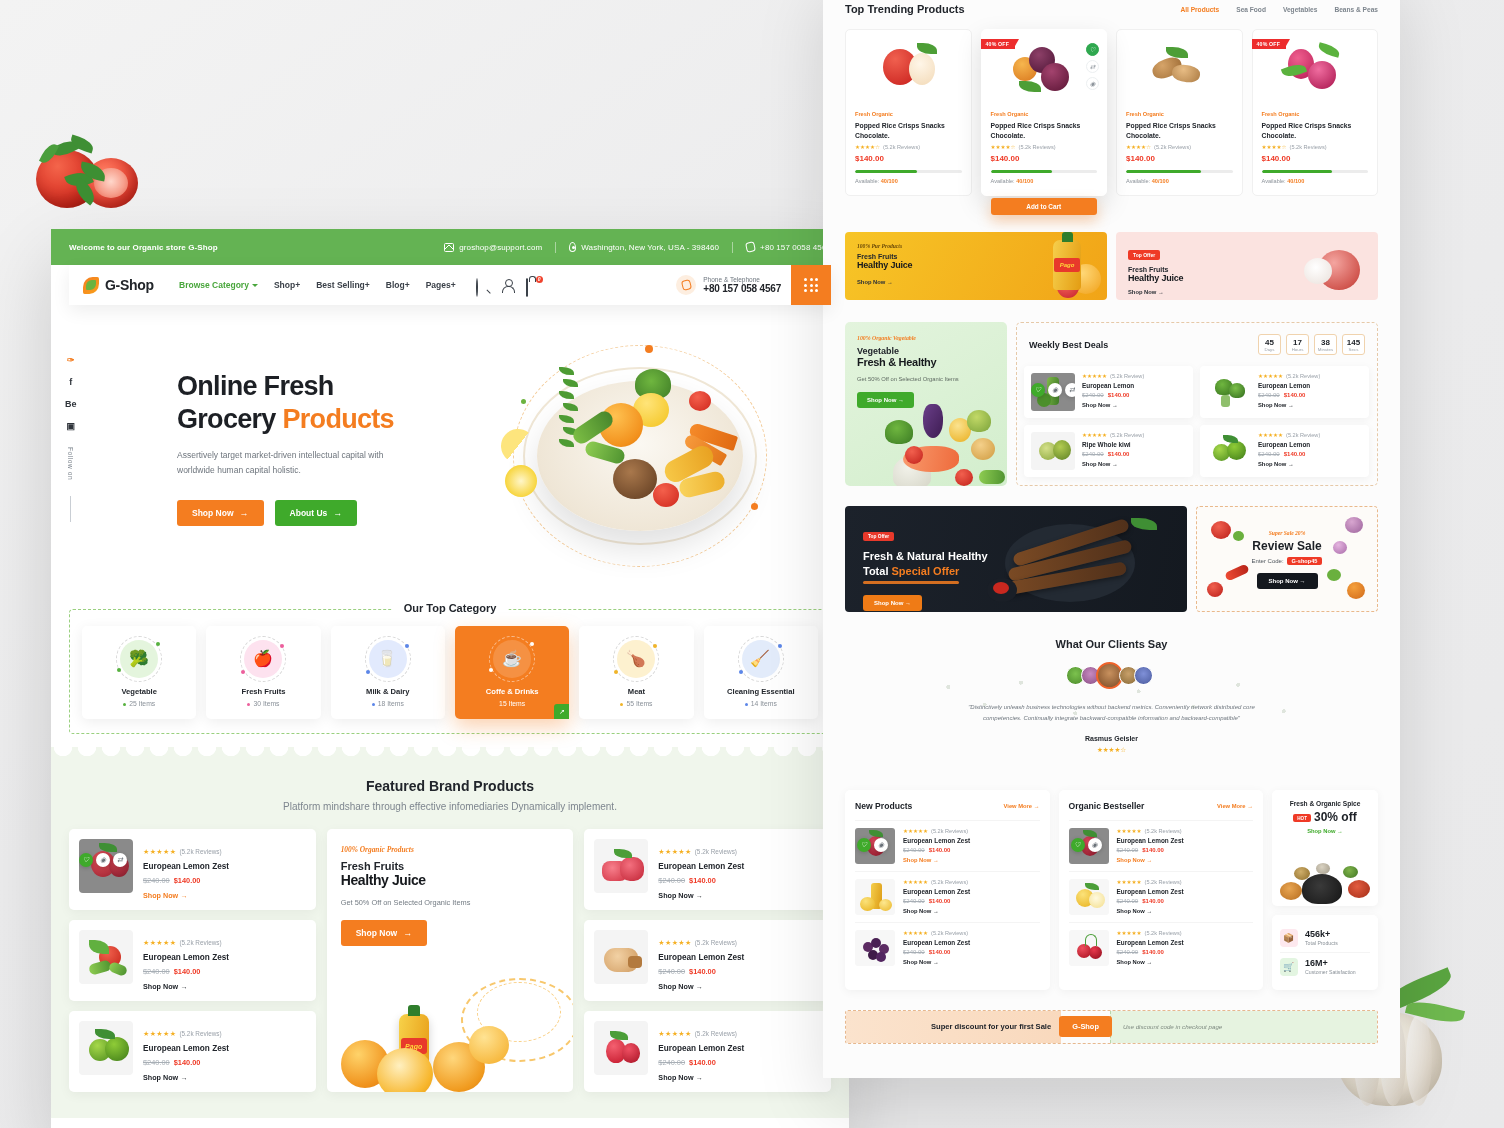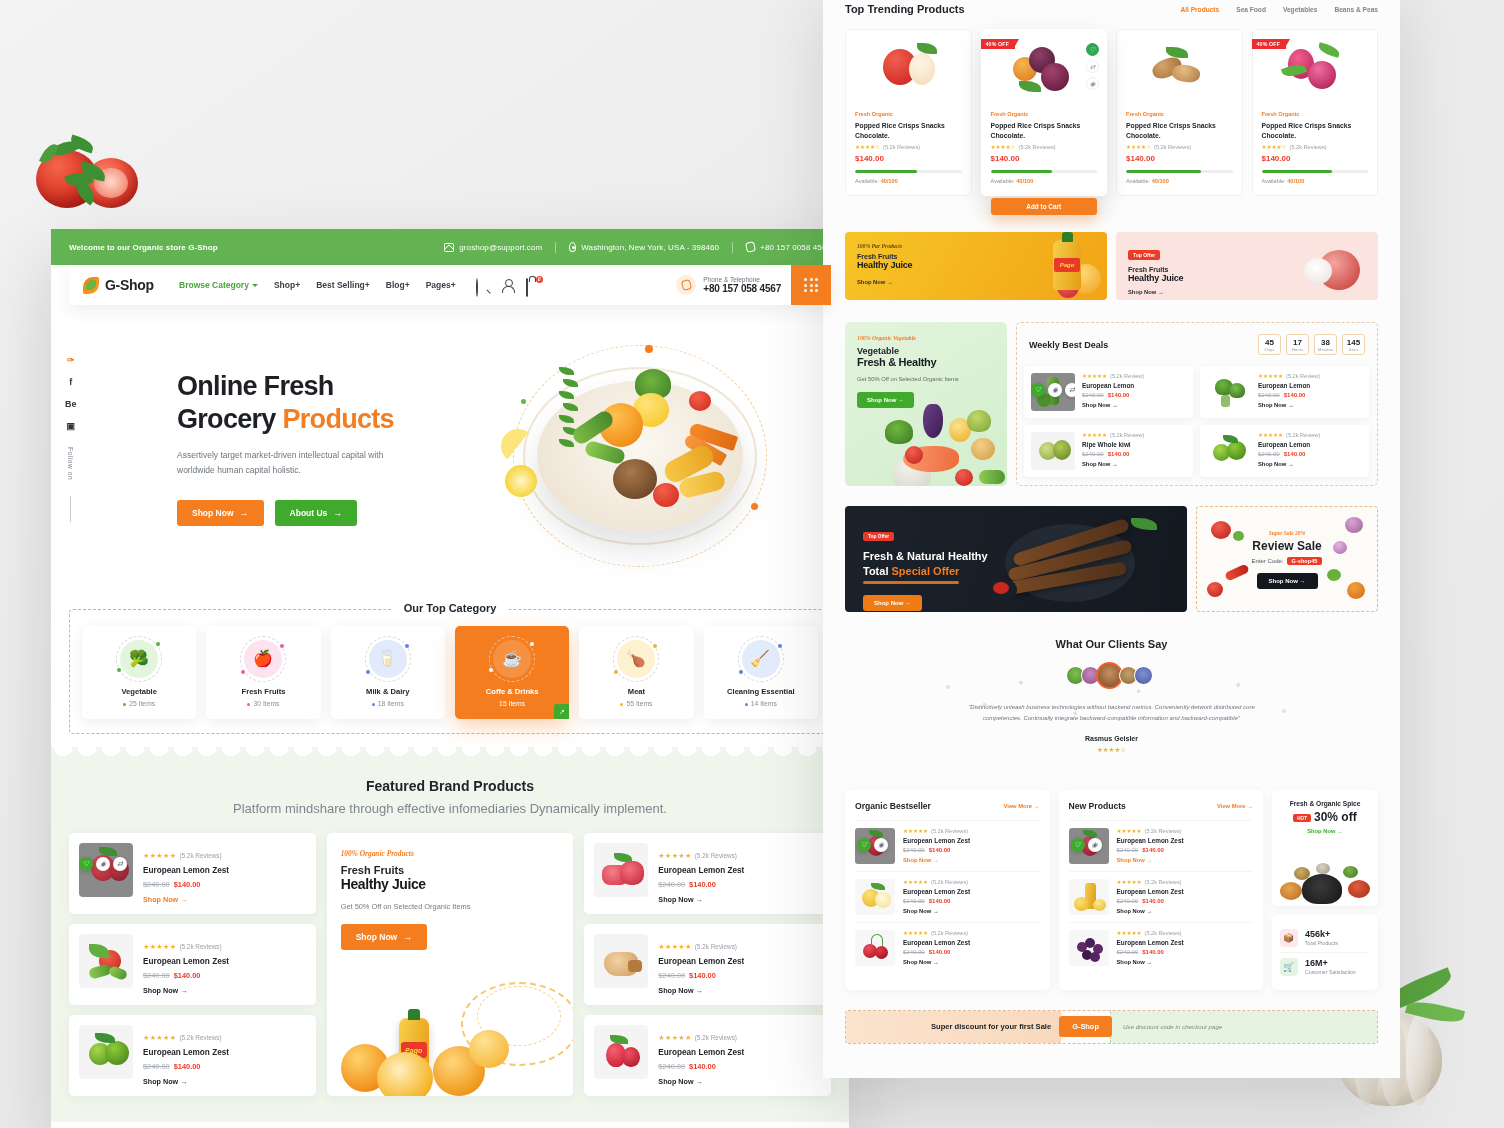--- a/index.html
+++ b/index.html
@@ -179,21 +179,21 @@
   .cat-corner{position:absolute;right:0;bottom:0;width:15px;height:15px;background:#3faa2b;display:flex;align-items:center;justify-content:center;color:#fff;font-size:7px;border-radius:3px 0 0 0;}
   .glyph{font-size:16px;line-height:1;}
 
   
   .feat-band{background:#f0f6ec;padding:22px 18px 26px;margin-top:22px;position:relative;}
   .feat-band:before{content:"";position:absolute;left:0;right:0;top:-9px;height:12px;background:#f0f6ec;
     -webkit-mask-image:radial-gradient(circle 9px at 12px 0,transparent 9px,#000 9.5px);
     mask-image:radial-gradient(circle 9px at 12px 0,transparent 9px,#000 9.5px);
     -webkit-mask-size:24px 12px;mask-size:24px 12px;}
   .feat-title{text-align:center;font-size:14px;font-weight:800;color:#21252b;}
-  .feat-sub{text-align:center;font-size:13px;color:#7e868f;margin-top:7px;}
+  .feat-sub{text-align:center;font-size:10px;color:#7e868f;margin-top:7px;}
   .feat-grid{display:flex;gap:11px;margin-top:17px;}
   .feat-col{flex:1;display:flex;flex-direction:column;gap:10px;}
   .pcard{background:#fff;border-radius:5px;padding:10px;display:flex;gap:10px;box-shadow:0 3px 12px rgba(0,0,0,.05);}
   .pthumb{width:54px;height:54px;border-radius:4px;flex:none;position:relative;overflow:hidden;display:flex;align-items:center;justify-content:center;}
   .pinfo{flex:1;padding-top:1px;}
   .stars{color:#f5b024;font-size:7px;letter-spacing:.4px;}
   .rev{color:#9aa1a9;font-size:6.4px;margin-left:3px;}
   .pname{font-size:8.2px;font-weight:800;color:#22262c;margin-top:4px;}
   .pprice{margin-top:5px;font-size:7.4px;}
   .old{color:#a8afb6;text-decoration:line-through;}
@@ -1002,108 +1002,108 @@
         </div>
         <div class="quote">"Distinctively unleash business technologies without backend metrics. Conveniently network distributed core competencies. Continually integrate backward-compatible information and backward-compatible"</div>
         <div class="qname">Rasmus Geisler</div>
         <div class="qstars">★★★★☆</div>
       </div>
 
       <div class="lists-row">
 
         <div class="list-col">
           <div class="lc-head">
-            <div class="lc-title">Organic Bestseller</div>
+            <div class="lc-title">New Products</div>
             <div class="lc-more">View More  →</div>
           </div>
           <div class="lrow">
             <div class="lthumb" style="background:#8a8a8a">
               <span style="position:absolute;left:12px;top:8px;width:18px;height:20px;border-radius:50%;background:radial-gradient(circle at 38% 30%,#d8475a,#8a1528)"></span>
               <span style="position:absolute;left:14px;top:2px;width:14px;height:7px;background:#3f8f34;border-radius:0 70% 0 70%"></span>
               <span class="hov-icons" style="top:10px;left:2px">
                   <i class="hv green">♡</i>
                   <i class="hv">◉</i>
                 </span>
             </div>
             <div>
               <div class="tp-stars" style="margin-top:0"><span>★★★★★</span><span class="r">(5.2k Reviews)</span></div>
               <div class="dname">European Lemon Zest</div>
               <div class="dprice"><span class="old">$240.00</span><span class="new">$140.00</span></div>
               <div class="dshop" style="color:#f47d20">Shop Now  →</div>
             </div>
           </div>
           <div class="lrow">
             <div class="lthumb" style="background:#f7f7f7">
-              <span style="position:absolute;left:7px;top:10px;width:18px;height:18px;border-radius:50%;background:radial-gradient(circle at 38% 30%,#fbe27a,#e8b01a)"></span>
-              <span style="position:absolute;left:20px;top:13px;width:16px;height:16px;border-radius:50%;background:radial-gradient(circle at 44% 38%,#fffae0,#f3dd8a)"></span>
-              <span style="position:absolute;left:16px;top:4px;width:14px;height:7px;background:#4b9e38;border-radius:0 70% 0 70%"></span>
+              <span style="position:absolute;left:16px;top:4px;width:11px;height:26px;border-radius:3px;background:linear-gradient(100deg,#f5cf4c,#dc9a14)"></span>
+              <span style="position:absolute;left:5px;top:18px;width:15px;height:14px;border-radius:50%;background:radial-gradient(circle at 38% 30%,#fbe27a,#e8b01a)"></span>
+              <span style="position:absolute;left:24px;top:20px;width:13px;height:12px;border-radius:50%;background:radial-gradient(circle at 38% 30%,#fde88f,#eab628)"></span>
             </div>
             <div>
               <div class="tp-stars" style="margin-top:0"><span>★★★★★</span><span class="r">(5.2k Reviews)</span></div>
               <div class="dname">European Lemon Zest</div>
               <div class="dprice"><span class="old">$240.00</span><span class="new">$140.00</span></div>
               <div class="dshop">Shop Now  →</div>
             </div>
           </div>
           <div class="lrow">
             <div class="lthumb" style="background:#f7f7f7">
-              <span style="position:absolute;left:8px;top:14px;width:14px;height:14px;border-radius:50%;background:radial-gradient(circle at 38% 30%,#ef4f5e,#a8101f)"></span>
-              <span style="position:absolute;left:20px;top:16px;width:13px;height:13px;border-radius:50%;background:radial-gradient(circle at 38% 30%,#e8394c,#8d0c1a)"></span>
-              <span style="position:absolute;left:16px;top:4px;width:12px;height:12px;border:1px solid #4b9e38;border-bottom:none;border-radius:6px 6px 0 0"></span>
+              <span style="position:absolute;left:8px;top:12px;width:10px;height:10px;border-radius:50%;background:#5c2b63"></span>
+              <span style="position:absolute;left:16px;top:8px;width:10px;height:10px;border-radius:50%;background:#4a2154"></span>
+              <span style="position:absolute;left:24px;top:14px;width:10px;height:10px;border-radius:50%;background:#5c2b63"></span>
+              <span style="position:absolute;left:13px;top:20px;width:10px;height:10px;border-radius:50%;background:#3f1b49"></span>
+              <span style="position:absolute;left:21px;top:22px;width:10px;height:10px;border-radius:50%;background:#522560"></span>
             </div>
             <div>
               <div class="tp-stars" style="margin-top:0"><span>★★★★★</span><span class="r">(5.2k Reviews)</span></div>
               <div class="dname">European Lemon Zest</div>
               <div class="dprice"><span class="old">$240.00</span><span class="new">$140.00</span></div>
               <div class="dshop">Shop Now  →</div>
             </div>
           </div>
         </div>
 
         <div class="list-col">
           <div class="lc-head">
-            <div class="lc-title">New Products</div>
+            <div class="lc-title">Organic Bestseller</div>
             <div class="lc-more">View More  →</div>
           </div>
           <div class="lrow">
             <div class="lthumb" style="background:#8a8a8a">
               <span style="position:absolute;left:12px;top:8px;width:18px;height:20px;border-radius:50%;background:radial-gradient(circle at 38% 30%,#d8475a,#8a1528)"></span>
               <span style="position:absolute;left:14px;top:2px;width:14px;height:7px;background:#3f8f34;border-radius:0 70% 0 70%"></span>
               <span class="hov-icons" style="top:10px;left:2px">
                   <i class="hv green">♡</i>
                   <i class="hv">◉</i>
                 </span>
             </div>
             <div>
               <div class="tp-stars" style="margin-top:0"><span>★★★★★</span><span class="r">(5.2k Reviews)</span></div>
               <div class="dname">European Lemon Zest</div>
               <div class="dprice"><span class="old">$240.00</span><span class="new">$140.00</span></div>
               <div class="dshop" style="color:#f47d20">Shop Now  →</div>
             </div>
           </div>
           <div class="lrow">
             <div class="lthumb" style="background:#f7f7f7">
-              <span style="position:absolute;left:16px;top:4px;width:11px;height:26px;border-radius:3px;background:linear-gradient(100deg,#f5cf4c,#dc9a14)"></span>
-              <span style="position:absolute;left:5px;top:18px;width:15px;height:14px;border-radius:50%;background:radial-gradient(circle at 38% 30%,#fbe27a,#e8b01a)"></span>
-              <span style="position:absolute;left:24px;top:20px;width:13px;height:12px;border-radius:50%;background:radial-gradient(circle at 38% 30%,#fde88f,#eab628)"></span>
+              <span style="position:absolute;left:7px;top:10px;width:18px;height:18px;border-radius:50%;background:radial-gradient(circle at 38% 30%,#fbe27a,#e8b01a)"></span>
+              <span style="position:absolute;left:20px;top:13px;width:16px;height:16px;border-radius:50%;background:radial-gradient(circle at 44% 38%,#fffae0,#f3dd8a)"></span>
+              <span style="position:absolute;left:16px;top:4px;width:14px;height:7px;background:#4b9e38;border-radius:0 70% 0 70%"></span>
             </div>
             <div>
               <div class="tp-stars" style="margin-top:0"><span>★★★★★</span><span class="r">(5.2k Reviews)</span></div>
               <div class="dname">European Lemon Zest</div>
               <div class="dprice"><span class="old">$240.00</span><span class="new">$140.00</span></div>
               <div class="dshop">Shop Now  →</div>
             </div>
           </div>
           <div class="lrow">
             <div class="lthumb" style="background:#f7f7f7">
-              <span style="position:absolute;left:8px;top:12px;width:10px;height:10px;border-radius:50%;background:#5c2b63"></span>
-              <span style="position:absolute;left:16px;top:8px;width:10px;height:10px;border-radius:50%;background:#4a2154"></span>
-              <span style="position:absolute;left:24px;top:14px;width:10px;height:10px;border-radius:50%;background:#5c2b63"></span>
-              <span style="position:absolute;left:13px;top:20px;width:10px;height:10px;border-radius:50%;background:#3f1b49"></span>
-              <span style="position:absolute;left:21px;top:22px;width:10px;height:10px;border-radius:50%;background:#522560"></span>
+              <span style="position:absolute;left:8px;top:14px;width:14px;height:14px;border-radius:50%;background:radial-gradient(circle at 38% 30%,#ef4f5e,#a8101f)"></span>
+              <span style="position:absolute;left:20px;top:16px;width:13px;height:13px;border-radius:50%;background:radial-gradient(circle at 38% 30%,#e8394c,#8d0c1a)"></span>
+              <span style="position:absolute;left:16px;top:4px;width:12px;height:12px;border:1px solid #4b9e38;border-bottom:none;border-radius:6px 6px 0 0"></span>
             </div>
             <div>
               <div class="tp-stars" style="margin-top:0"><span>★★★★★</span><span class="r">(5.2k Reviews)</span></div>
               <div class="dname">European Lemon Zest</div>
               <div class="dprice"><span class="old">$240.00</span><span class="new">$140.00</span></div>
               <div class="dshop">Shop Now  →</div>
             </div>
           </div>
         </div>
 

